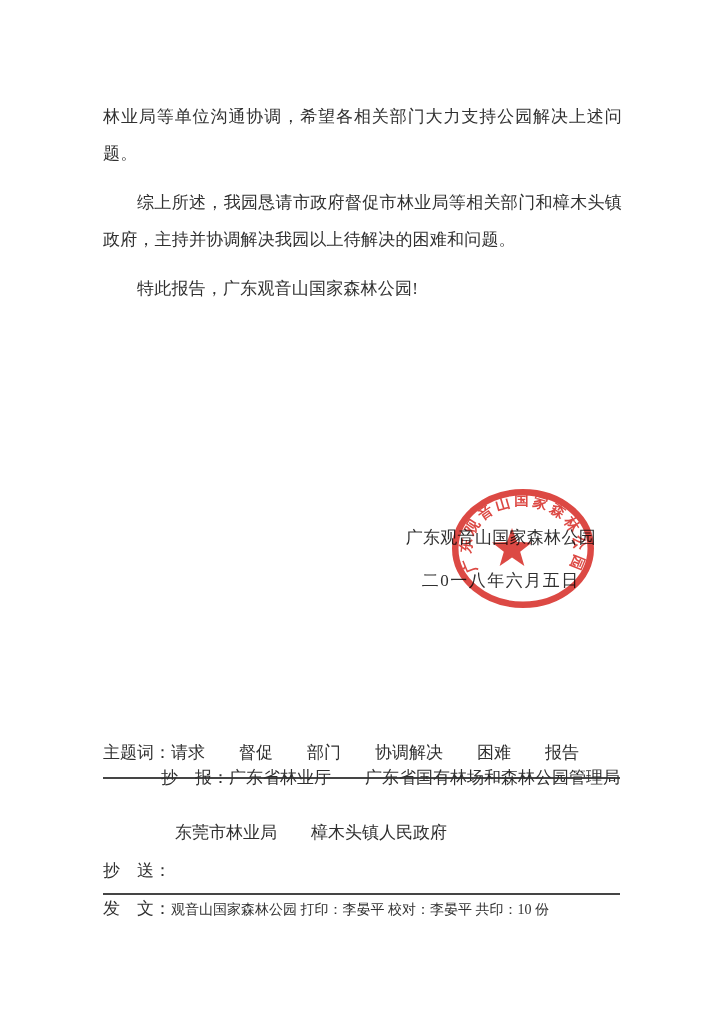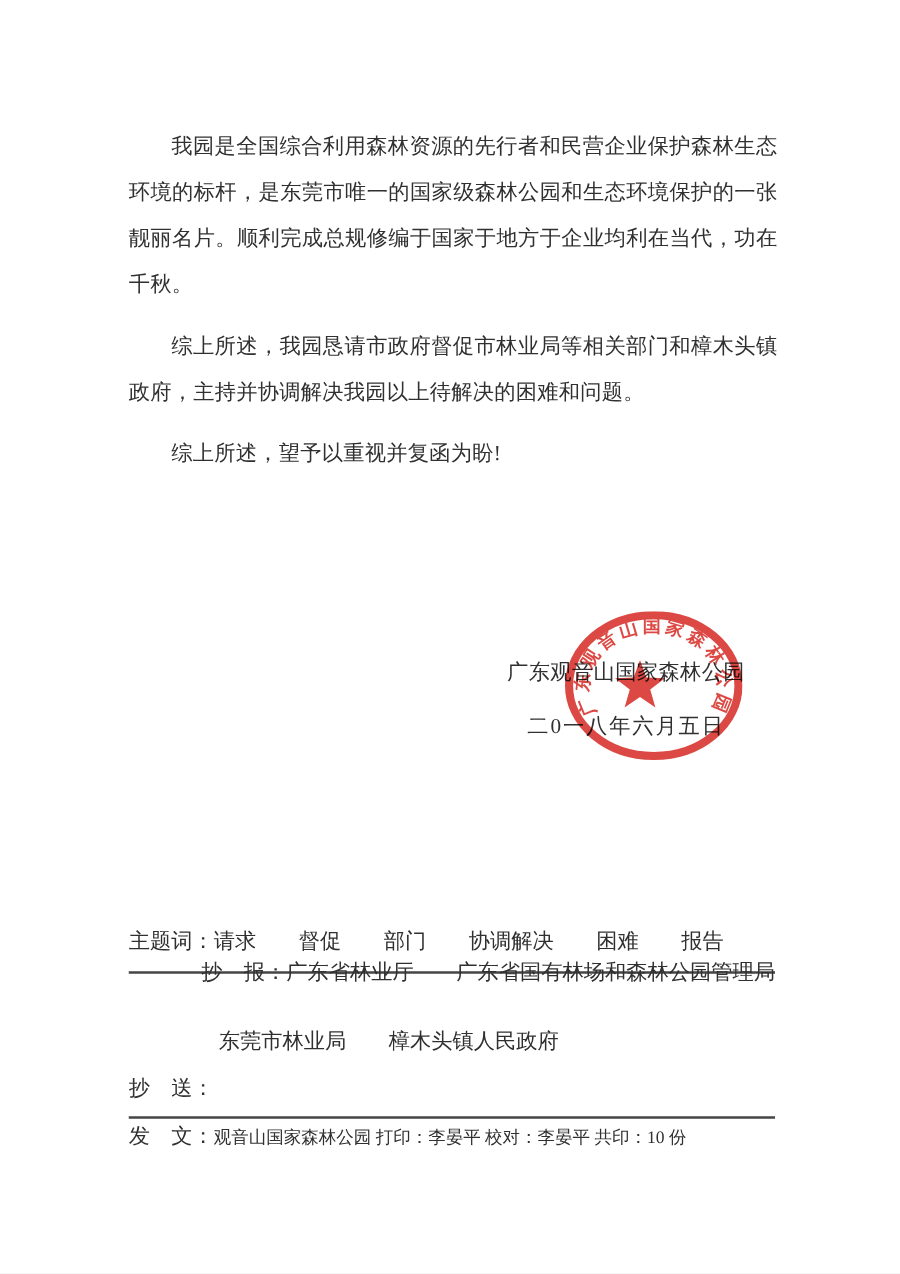--- a/index.html
+++ b/index.html
@@ -72,23 +72,23 @@
   .row-send    { top: 118px; border-bottom: 2px solid #454545; padding-bottom: 12px; }
   .row-issue   { top: 156px; }
   .row-issue .issue-text { font-size: 14px; }
 </style>
 </head>
 <body>
 
 <div class="page">
 
   <section class="body-text">
-    <p class="para indent">我园是全国综合利用森林资源的先行者和民营企业保护森林生态环境的标杆，是东莞市唯一的国家级森林公园和生态环境保护的一张靓丽名片。顺利完成总规修编于国家于地方于企业均利在当代，功在千秋。</p>
+    <p class="para">林业局等单位沟通协调，希望各相关部门大力支持公园解决上述问题。</p>
     <p class="para indent gap">综上所述，我园恳请市政府督促市林业局等相关部门和樟木头镇政府，主持并协调解决我园以上待解决的困难和问题。</p>
-    <p class="para indent gap">综上所述，望予以重视并复函为盼!</p>
+    <p class="para indent gap">特此报告，广东观音山国家森林公园!</p>
   </section>
 
   <div class="signature">
     <div class="sig-org">广东观音山国家森林公园</div>
     <div class="sig-date">二0一八年六月五日</div>
   </div>
 
   <svg class="seal" viewBox="0 0 142 119" width="142" height="119" aria-hidden="true">
     <ellipse cx="71" cy="59.5" rx="67.75" ry="56.25" fill="none" stroke-width="6.5" stroke="#d8302a"></ellipse>
     <path id="sealArc" d="M 23.9,77.7 A 52,43 0 1 1 118.1,77.7" fill="none"></path>

